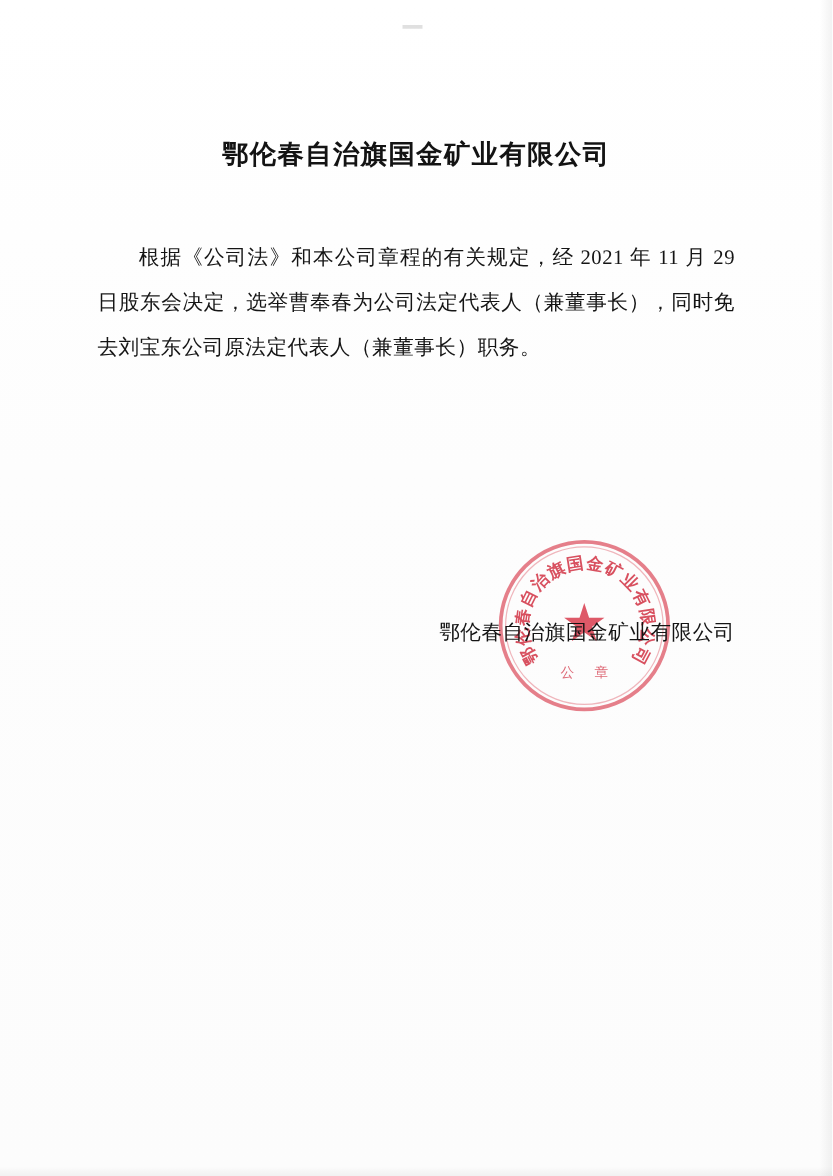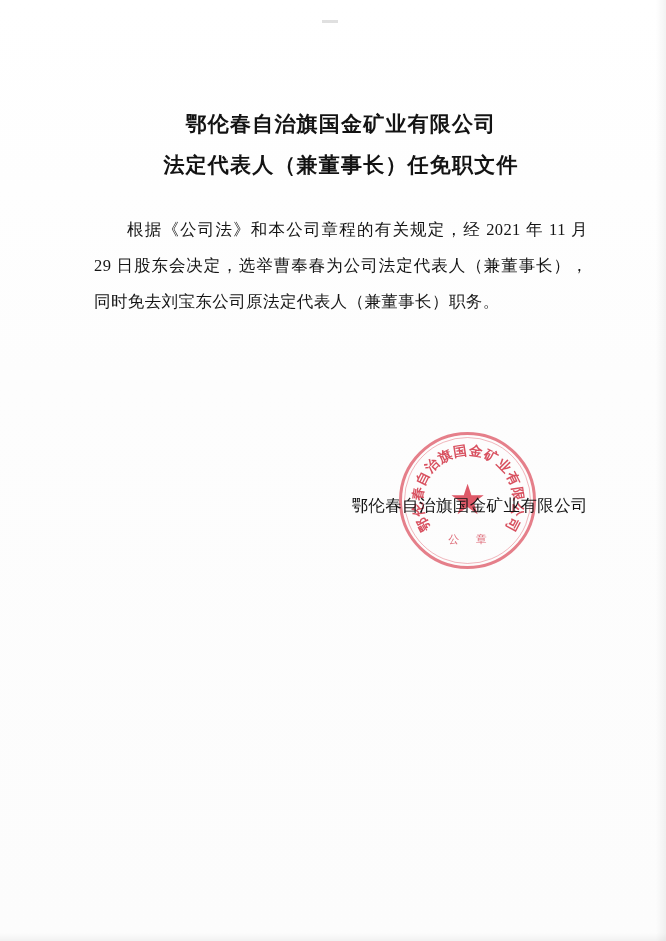--- a/index.html
+++ b/index.html
@@ -10,21 +10,20 @@
   body {
     font-family: "Liberation Serif", "DejaVu Serif", serif;
   }
   .page {
     position: relative;
     width: 666px;
     height: 941px;
     background: #fefefe;
     overflow: hidden;
     box-sizing: border-box;
-    padding-left: 16px;
   }
   .paper-texture {
     position: absolute;
     inset: 0;
     background:
       linear-gradient(180deg, #ffffff 0%, #fdfdfd 40%, #fcfcfc 100%);
     pointer-events: none;
   }
   .edge-shade-right {
     position: absolute;
@@ -57,21 +56,21 @@
   .title-line {
     font-size: 21px;
     font-weight: bold;
     letter-spacing: 1.2px;
     color: #131313;
     line-height: 1.95;
     font-family: "Liberation Sans", "DejaVu Sans", sans-serif;
   }
 
   .para-block {
-    margin-top: 26px;
+    margin-top: 43px;
   }
   .para {
     font-size: 16.5px;
     color: #151515;
     line-height: 2.18;
     text-align: justify;
     text-justify: inter-ideograph;
     letter-spacing: 0.4px;
     text-indent: 2em;
     font-family: "Liberation Serif", "DejaVu Serif", serif;
@@ -187,21 +186,20 @@
 <body>
 
 <div class="page">
   <div class="paper-texture"></div>
   <div class="top-mark"></div>
 
   <div class="doc-body">
 
     <div class="title-block">
       <div class="title-line">鄂伦春自治旗国金矿业有限公司</div>
-      <div class="title-line">法定代表人（兼董事长）任免职文件</div>
     </div>
 
     <div class="para-block">
       <p class="para">根据《公司法》和本公司章程的有关规定，经 2021 年 11 月 29 日股东会决定，选举曹奉春为公司法定代表人（兼董事长），同时免去刘宝东公司原法定代表人（兼董事长）职务。</p>
     </div>
 
   </div>
 
   <div class="seal">
     <div class="seal-ring"></div>

